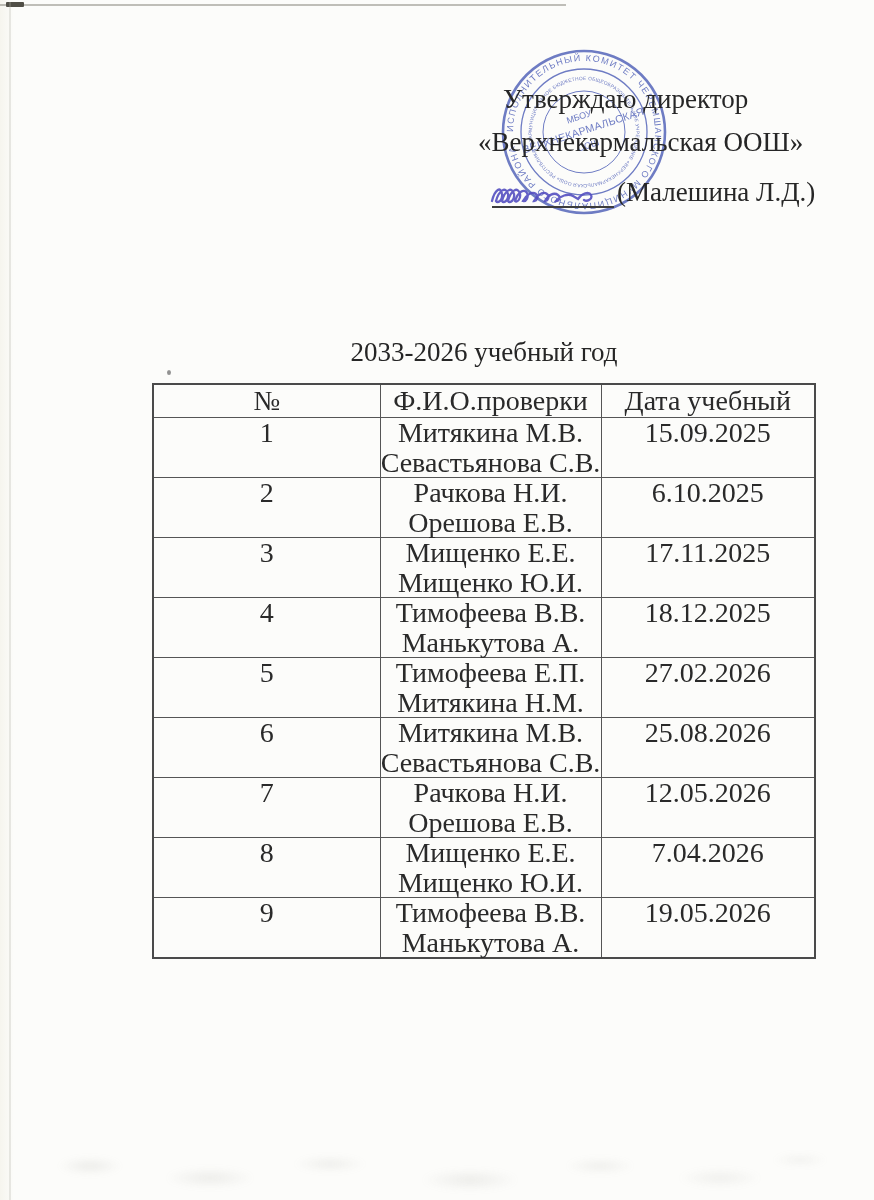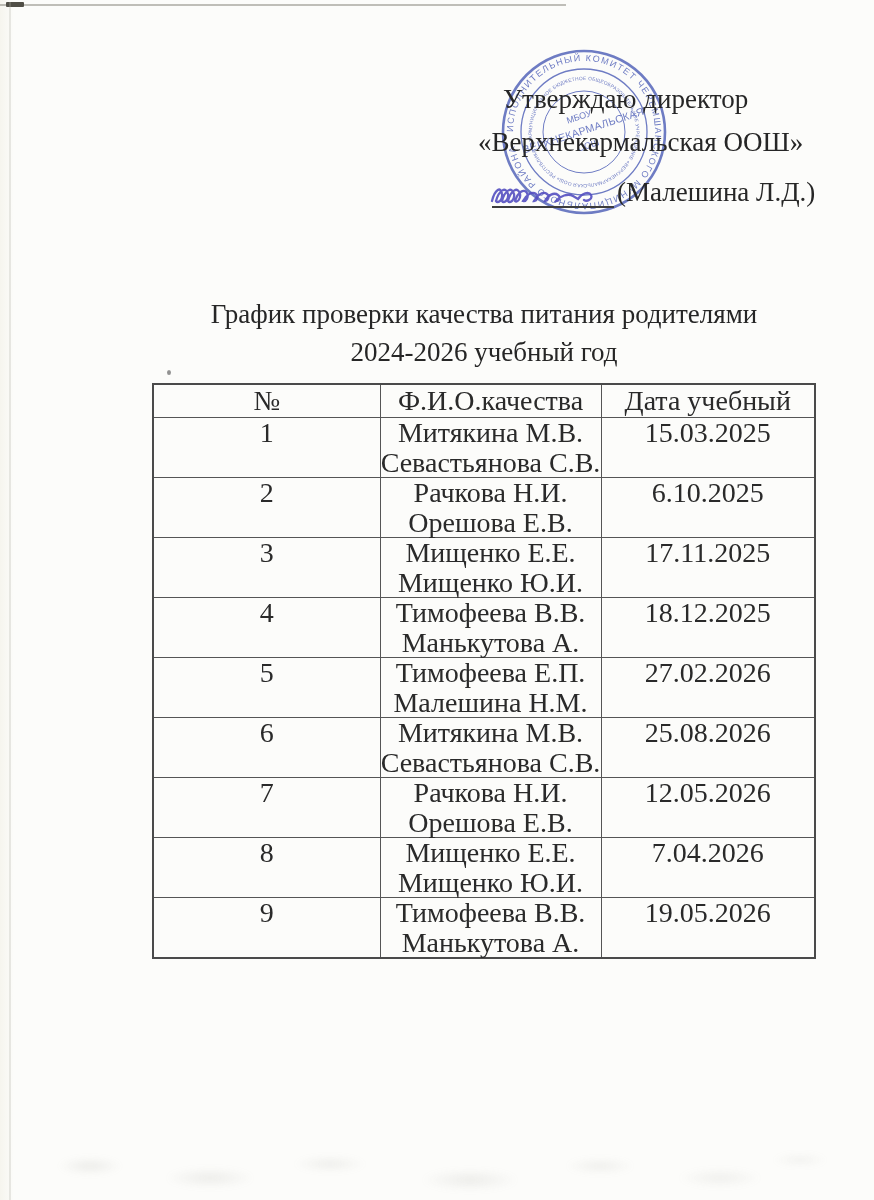--- a/index.html
+++ b/index.html
@@ -101,44 +101,43 @@
                  C38,22 44,18 48,21 C51,23 49,28 46,28
                  C49,22 55,18 59,21 C62,23 60,28 57,28
                  C60,22 66,19 70,22 C73,24 71,28 68,28
                  C72,23 80,20 85,23 L90,26
                  C94,20 101,18 103,22 C105,26 99,29 96,27" fill="none" stroke="#544fc0" stroke-width="2.3" stroke-linecap="round" opacity="0.9"></path>
       </svg>
     </span>
     <span>(Малешина Л.Д.)</span>
   </div>
 
-  <div class="title-line1">График проверки качества питания родителями</div>
-  <div class="title-line2">2024-2026 учебный год</div>
+  <div class="title-line2">2033-2026 учебный год</div>
 
   <table class="schedule">
     <colgroup>
         <col style="width:227px">
         <col style="width:221px">
         <col style="width:214px">
       </colgroup>
     <thead>
       <tr>
         <th>№</th>
-        <th>Ф.И.О.качества</th>
+        <th>Ф.И.О.проверки</th>
         <th>Дата учебный</th>
       </tr>
     </thead>
     <tbody>
       <tr class="data-row">
         <td>1</td>
         <td>
           <div class="nm">Митякина М.В.</div>
           <div class="nm">Севастьянова С.В.</div>
         </td>
-        <td>15.03.2025</td>
+        <td>15.09.2025</td>
       </tr>
       <tr class="data-row">
         <td>2</td>
         <td>
           <div class="nm">Рачкова Н.И.</div>
           <div class="nm">Орешова Е.В.</div>
         </td>
         <td>6.10.2025</td>
       </tr>
       <tr class="data-row">
@@ -154,21 +153,21 @@
         <td>
           <div class="nm">Тимофеева В.В.</div>
           <div class="nm">Манькутова А.</div>
         </td>
         <td>18.12.2025</td>
       </tr>
       <tr class="data-row">
         <td>5</td>
         <td>
           <div class="nm">Тимофеева Е.П.</div>
-          <div class="nm">Малешина Н.М.</div>
+          <div class="nm">Митякина Н.М.</div>
         </td>
         <td>27.02.2026</td>
       </tr>
       <tr class="data-row">
         <td>6</td>
         <td>
           <div class="nm">Митякина М.В.</div>
           <div class="nm">Севастьянова С.В.</div>
         </td>
         <td>25.08.2026</td>

